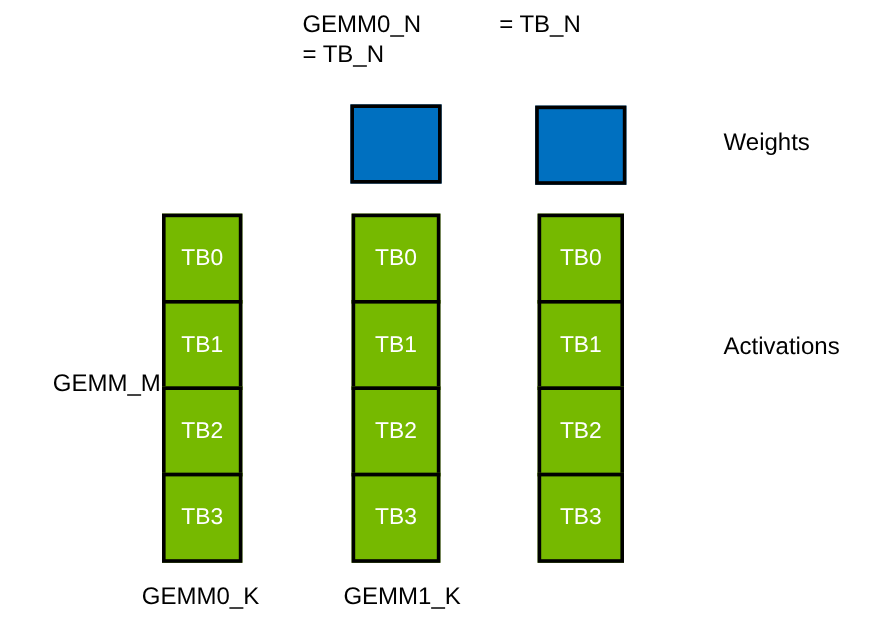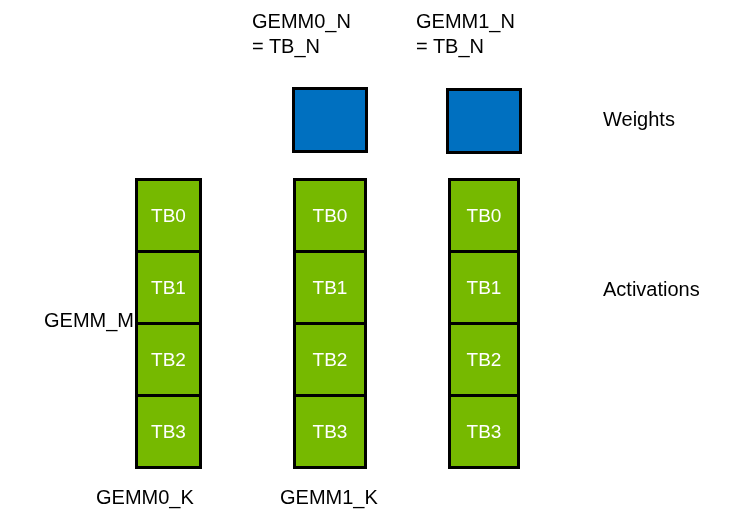--- a/index.html
+++ b/index.html
@@ -27,21 +27,21 @@
     top: 9px;
     width: 130px;
     color: var(--label-text, #000000);
     font-size: 20px;
     line-height: 25px;
   }
   .bottom-label {
     position: absolute;
     top: 486px;
     width: 120px;
-    text-align: left;
+    text-align: right;
     color: var(--label-text, #000000);
     font-size: 20px;
     line-height: 23px;
   }
   .weight-box {
     position: absolute;
     width: 76px;
     height: 66px;
     box-sizing: border-box;
     background: var(--weights-fill, #0070C0);
@@ -71,21 +71,20 @@
 </head>
 <body>
 
 <div class="canvas">
 
   <div class="top-label" style="left:252px;">
     <div>GEMM0_N</div>
     <div>= TB_N</div>
   </div>
   <div class="top-label" style="left:416px;">
-    <div>GEMM1_N</div>
     <div>= TB_N</div>
   </div>
 
   <div class="weight-box" style="left:292px;top:87px;"></div>
   <div class="weight-box" style="left:446px;top:88px;"></div>
 
   <div class="activation-col" style="left:135px;width:67px;">
     <div class="tb-block">TB0</div>
     <div class="tb-block">TB1</div>
     <div class="tb-block">TB2</div>
@@ -102,15 +101,15 @@
     <div class="tb-block">TB1</div>
     <div class="tb-block">TB2</div>
     <div class="tb-block">TB3</div>
   </div>
 
   <div class="label" style="left:14px;top:309px;width:120px;text-align:right;">GEMM_M</div>
   <div class="label" style="left:603px;top:108px;">Weights</div>
   <div class="label" style="left:603px;top:278px;">Activations</div>
 
   <div class="bottom-label" style="left:96px;">GEMM0_K</div>
-  <div class="bottom-label" style="left:280px;">GEMM1_K</div>
+  <div class="bottom-label" style="left:264px;">GEMM1_K</div>
 
 </div>
 
 </body></html>

